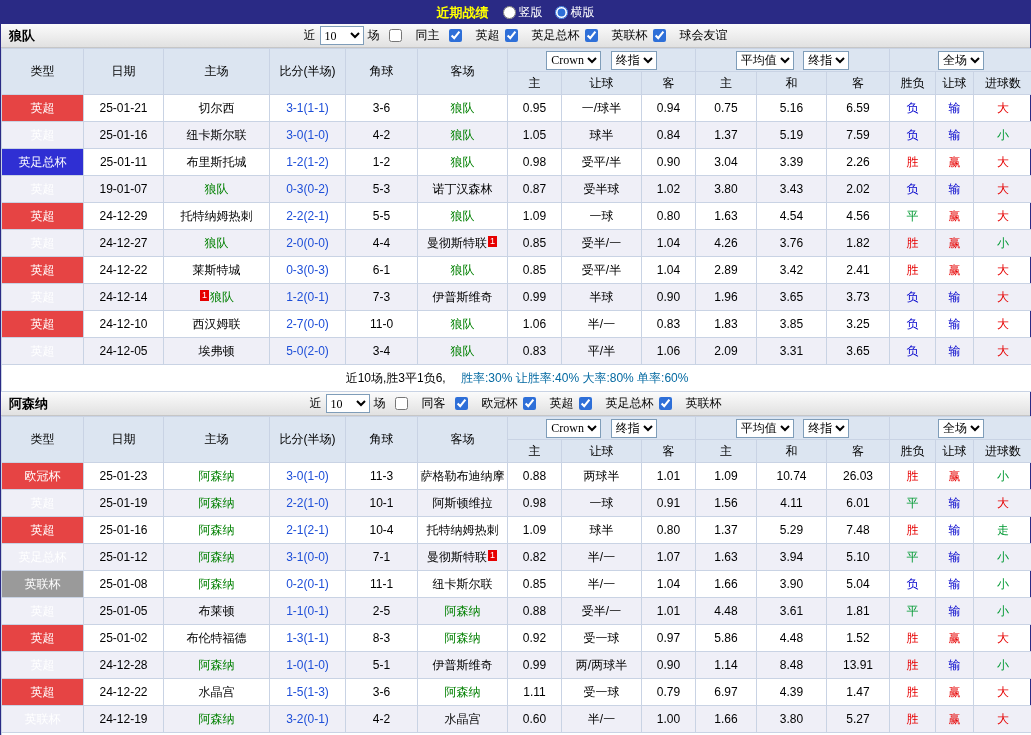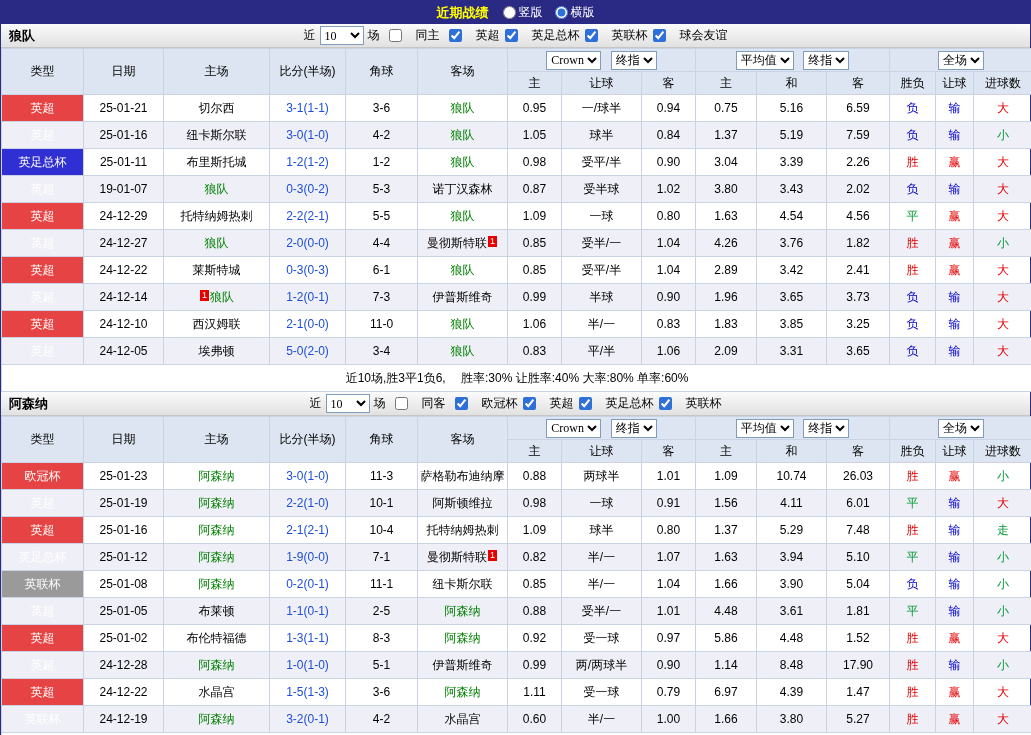--- a/index.html
+++ b/index.html
@@ -29,21 +29,21 @@
   td.lg-blue{background:#2f2fd3;color:#fff}
   td.lg-gray{background:#9a9a9a;color:#fff}
   .score{color:#1d4ed8;cursor:pointer}
   .tname{cursor:pointer}
   .tname.focus{color:#008000}
   .card{display:inline-block;background:#e60000;color:#fff;font-size:9px;line-height:11px;padding:0 2px;margin:0 1px;vertical-align:3px}
   .c-red{color:#e60000}
   .c-green{color:#009933}
   .c-blue{color:#0000cc}
   tfoot td.summary{height:26px;background:#fff}
-  .stats{color:#000000;margin-left:12px}
+  .stats{color:#0369a1;margin-left:12px}
   select{font-family:Liberation Serif, serif;font-size:12px;height:19px;border:1px solid #7f9db9;background:#fff}
   .selcell select{margin:0 3px}
   .cnt{width:44px}
 </style>
 </head>
 <body>
 
 <div class="page">
   <div class="topbar">
     <span class="title">近期战绩</span>
@@ -269,21 +269,21 @@
               <td>3.65</td>
               <td>3.73</td>
               <td class="res c-blue">负</td>
               <td class="res c-blue">输</td>
               <td class="res c-red">大</td>
             </tr>
             <tr>
               <td class="lg lg-red">英超</td>
               <td>24-12-10</td>
               <td class="teamcell"><span class="tname">西汉姆联</span></td>
-              <td class="score">2-1(0-0)</td>
+              <td class="score">2-7(0-0)</td>
               <td>11-0</td>
               <td class="teamcell"><span class="tname focus">狼队</span></td>
               <td>1.06</td>
               <td>半/一</td>
               <td>0.83</td>
               <td>1.83</td>
               <td>3.85</td>
               <td>3.25</td>
               <td class="res c-blue">负</td>
               <td class="res c-blue">输</td>
@@ -443,21 +443,21 @@
               <td>5.29</td>
               <td>7.48</td>
               <td class="res c-red">胜</td>
               <td class="res c-blue">输</td>
               <td class="res c-green">走</td>
             </tr>
             <tr class="alt">
               <td class="lg lg-blue">英足总杯</td>
               <td>25-01-12</td>
               <td class="teamcell"><span class="tname focus">阿森纳</span></td>
-              <td class="score">1-9(0-0)</td>
+              <td class="score">3-1(0-0)</td>
               <td>7-1</td>
               <td class="teamcell"><span class="tname">曼彻斯特联</span><span class="card">1</span></td>
               <td>0.82</td>
               <td>半/一</td>
               <td>1.07</td>
               <td>1.63</td>
               <td>3.94</td>
               <td>5.10</td>
               <td class="res c-green">平</td>
               <td class="res c-blue">输</td>
@@ -519,21 +519,21 @@
               <td>24-12-28</td>
               <td class="teamcell"><span class="tname focus">阿森纳</span></td>
               <td class="score">1-0(1-0)</td>
               <td>5-1</td>
               <td class="teamcell"><span class="tname">伊普斯维奇</span></td>
               <td>0.99</td>
               <td>两/两球半</td>
               <td>0.90</td>
               <td>1.14</td>
               <td>8.48</td>
-              <td>17.90</td>
+              <td>13.91</td>
               <td class="res c-red">胜</td>
               <td class="res c-blue">输</td>
               <td class="res c-green">小</td>
             </tr>
             <tr>
               <td class="lg lg-red">英超</td>
               <td>24-12-22</td>
               <td class="teamcell"><span class="tname">水晶宫</span></td>
               <td class="score">1-5(1-3)</td>
               <td>3-6</td>

